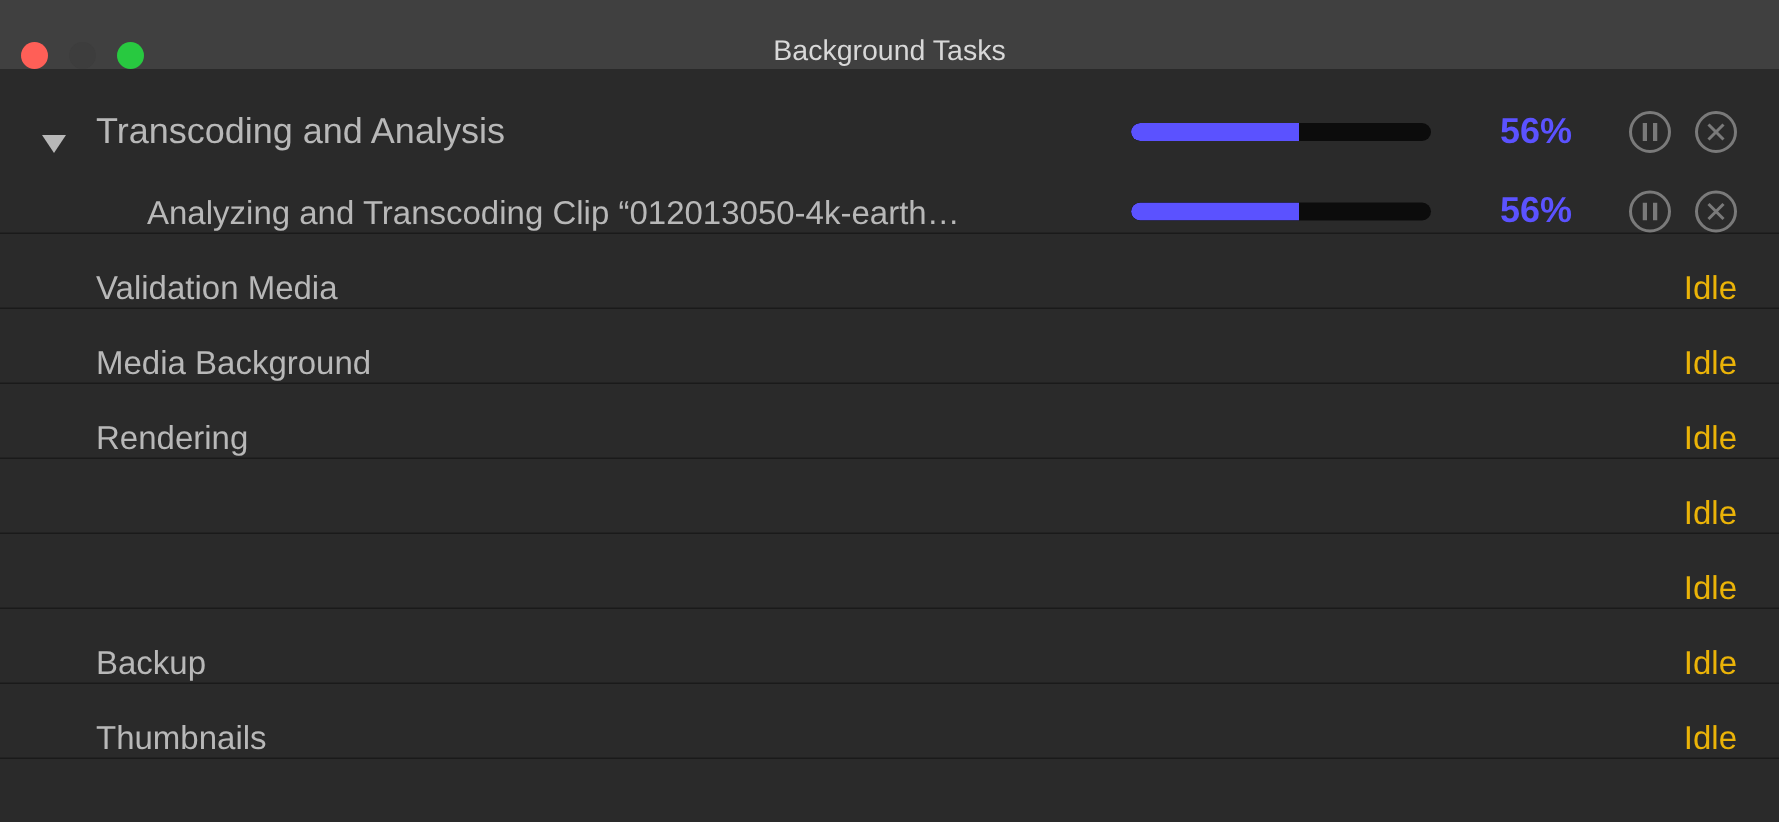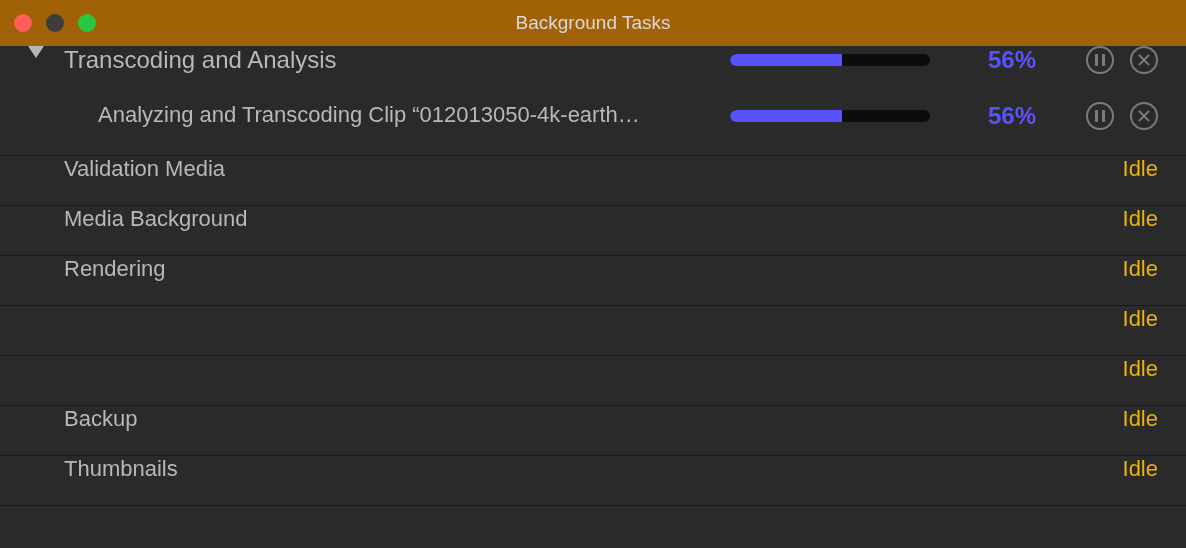--- a/index.html
+++ b/index.html
@@ -13,24 +13,24 @@
     }
     .window {
       width: 100%;
       height: 100%;
       display: flex;
       flex-direction: column;
     }
     .titlebar {
       height: 46px;
       display: flex;
-      align-items: center;
+      align-items: flex-end;
       padding: 0 14px;
       position: relative;
-      background: #a16207;
+      background: #404040;
     }
     .traffic-lights {
       display: flex;
       gap: 14px;
       align-items: center;
     }
     .light {
       width: 18px;
       height: 18px;
       border-radius: 50%;
@@ -42,21 +42,21 @@
       position: absolute;
       left: 50%;
       transform: translateX(-50%);
       font-size: 19px;
       font-weight: 500;
       color: #d8d8d8;
     }
     .content { flex: 1; }
     .row {
       display: flex;
-      align-items: flex-start;
+      align-items: flex-end;
       padding: 0 28px 0 28px;
       height: 50px;
       border-bottom: 1px solid #1a1a1a;
       background: #2a2a2a;
     }
     .row.active-parent {
       height: 56px;
       border-bottom: none;
     }
     .row.active-child {
@@ -76,21 +76,21 @@
       font-size: 22px;
       color: #b8b8b8;
       white-space: nowrap;
       overflow: hidden;
       text-overflow: ellipsis;
     }
     .task-label.large { font-size: 24px; }
     .progress-section {
       display: flex;
       align-items: center;
-      gap: 34px;
+      gap: 22px;
     }
     .progress-bar {
       width: 200px;
       height: 12px;
       background: #0c0c0c;
       border-radius: 6px;
       overflow: hidden;
     }
     .progress-fill {
       height: 100%;

